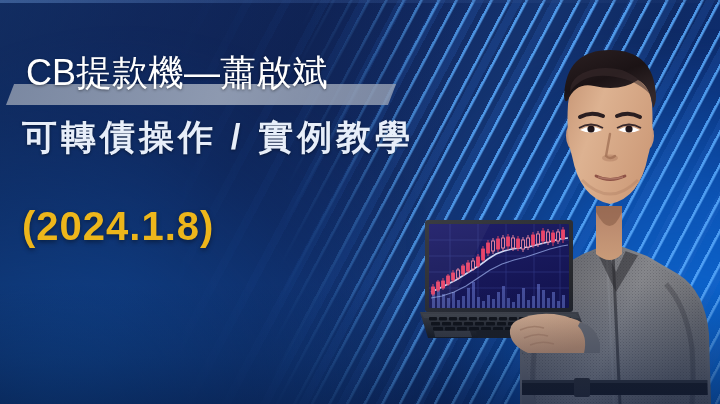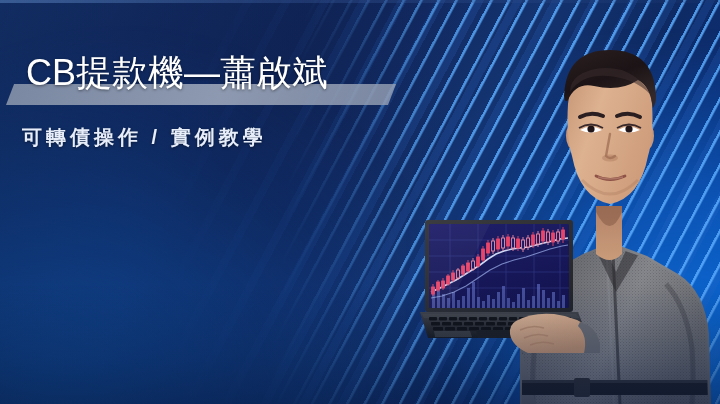--- a/index.html
+++ b/index.html
@@ -173,21 +173,21 @@
     color: #ffffff;
     letter-spacing: 0px;
     white-space: nowrap;
     text-shadow: 0 1px 3px rgba(0,0,0,0.45);
   }
 
   .title-sub {
     position: absolute;
     left: 22px;
     top: 120px;
-    font-size: 20px;
+    font-size: 35px;
     line-height: 34px;
     font-weight: 700;
     color: #e7eef9;
     letter-spacing: 4px;
     white-space: nowrap;
     text-shadow: 0 1px 3px rgba(0,0,0,0.45);
   }
 
   .headline {
     position: absolute;
@@ -533,17 +533,18 @@
         <path d="M160 104 Q176 108 180 126 L180 135 L164 135 Q168 118 158 108 Z" fill="#6E6F75"></path>
       </g>
     </svg>
   </div>
 
   <div class="text-block">
     <div class="title-banner"></div>
     <div class="title-main">CB提款機—蕭啟斌</div>
     <div class="title-sub">可轉債操作 / 實例教學</div>
     <div class="headline">
+      <span class="line2">(2024.1.8)</span>
     </div>
   </div>
 
   <div class="bg-bottom-fade"></div>
 </div>
 
 </body></html>

